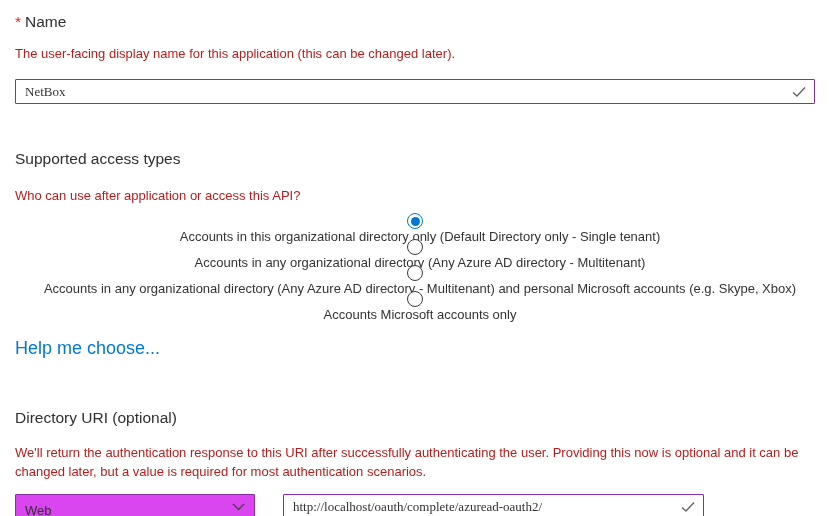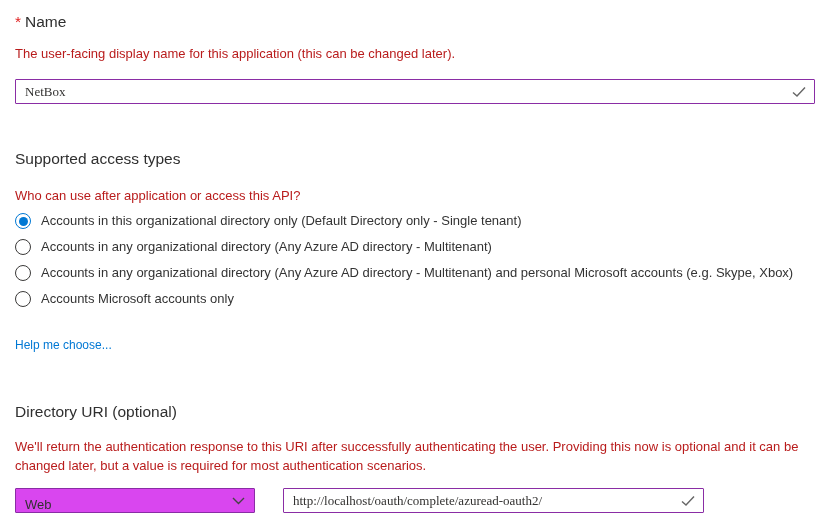--- a/index.html
+++ b/index.html
@@ -61,23 +61,24 @@
     top: 50%;
     transform: translateY(-50%);
     pointer-events: none;
   }
   
   .section-accounts { margin-top: 44px; }
   .question { margin-top: 17px; }
   .radio-list { margin-top: 8px; }
   .radio-row {
     display: flex;
-    align-items: flex-start;
+    align-items: center;
     height: 26px;
     cursor: pointer;
+    flex-direction: column;
   }
   .radio {
     width: 16px;
     height: 16px;
     border: 1px solid #3b3a39;
     border-radius: 50%;
     box-sizing: border-box;
     display: inline-flex;
     align-items: center;
     justify-content: center;
@@ -95,21 +96,21 @@
   .radio-label {
     font-size: 13px;
     line-height: 16px;
     margin-left: 10px;
     color: #333333;
     white-space: nowrap;
   }
   .help-link {
     display: inline-block;
     margin-top: 21px;
-    font-size: 12px;
+    font-size: 18px;
     color: #0078d4;
     text-decoration: none;
     cursor: pointer;
   }
   .section-redirect { margin-top: 48px; }
   .redirect-desc { margin-top: 15px; }
   .redirect-row {
     margin-top: 13px;
     display: flex;
     align-items: center;

